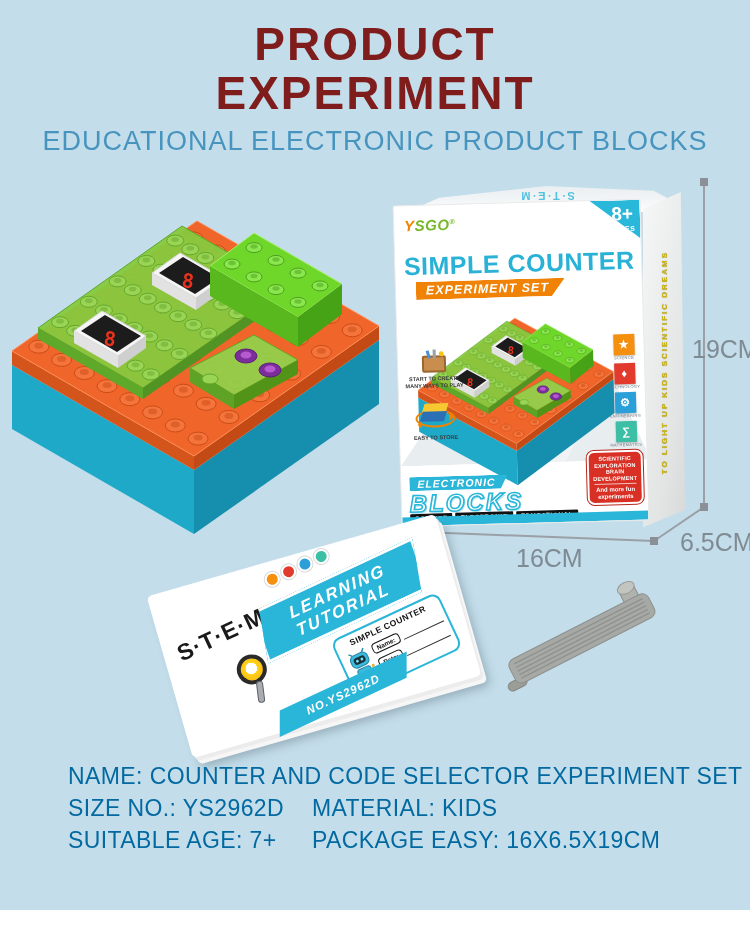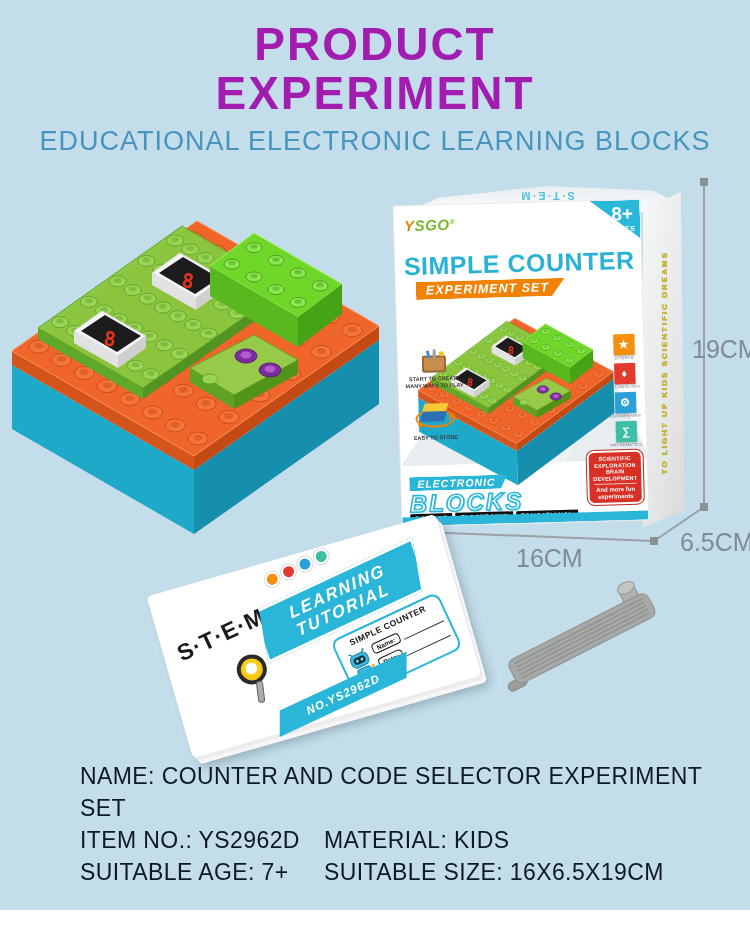--- a/index.html
+++ b/index.html
@@ -3,21 +3,21 @@
 <meta charset="utf-8">
 <style>
   * { margin:0; padding:0; box-sizing:border-box; }
   html,body { width:750px; height:935px; }
   body { font-family:"Liberation Sans", sans-serif; position:relative; overflow:hidden; background:#fff; }
   .page { position:absolute; left:0; top:0; width:750px; height:935px; background:#c3ddea; overflow:hidden; }
   .white-strip { position:absolute; left:0; top:910px; width:750px; height:25px; background:#ffffff; }
 
   
   .title { position:absolute; top:20px; left:0; width:750px; text-align:center;
-           font-size:46px; line-height:49px; font-weight:800; letter-spacing:2px; color:#a21caf; }
+           font-size:46px; line-height:49px; font-weight:800; letter-spacing:2px; color:#7f1d1d; }
   .subtitle { position:absolute; top:126px; left:0; width:750px; text-align:center;
               font-size:27px; font-weight:400; letter-spacing:1px; color:#4794bf; }
 
   
   .art-main { position:absolute; left:2px; top:193px; width:390px; height:352px; }
 
   
   .dims-svg { position:absolute; left:0; top:0; width:750px; height:935px; pointer-events:none; }
   .dims-svg text { font-family:"Liberation Sans",sans-serif; font-size:25px; fill:#7f8b93; }
 
@@ -128,37 +128,37 @@
                   padding:1px 4px; margin-right:3px; background:#fff; }
   .bk-field .ln { flex:1; border-bottom:1px solid #333; height:8px; }
   .bk-no { position:absolute; left:92px; top:136px; width:140px; height:24px; background:#2ab6d9;
            transform:rotate(-9deg) skewX(-25deg); display:flex; align-items:center; justify-content:center; }
   .bk-no span { transform:skewX(25deg); color:#fff; font-size:11.5px; font-weight:800; font-style:italic; letter-spacing:1px; }
 
   
   .tool-svg { position:absolute; left:488px; top:572px; width:205px; height:138px; }
 
   
-  .specs { position:absolute; left:80px; top:760px; font-size:23px; color:#0f172a; letter-spacing:.4px; line-height:32px; }
+  .specs { position:absolute; left:68px; top:760px; font-size:23px; color:#0369a1; letter-spacing:.4px; line-height:32px; }
   .specs .col1 { display:inline-block; width:244px; }
 
   
   .footer-note { position:absolute; top:866px; left:0; width:750px; text-align:center;
                  font-size:21px; font-weight:700; color:#0b0b0b; }
 </style>
 </head>
 <body>
 
 <div class="page">
 
   <div class="title">
     <div>PRODUCT</div>
     <div>EXPERIMENT</div>
   </div>
-  <div class="subtitle">EDUCATIONAL ELECTRONIC LEARNING BLOCKS</div>
+  <div class="subtitle">EDUCATIONAL ELECTRONIC PRODUCT BLOCKS</div>
 
   <svg class="art-main" viewBox="0 0 390 352">
     <defs>
       <g id="seg-display">
         <polygon points="100,118 144,143 116,163 72,138" fill="#f5f5f5" stroke="#d8d8d8"></polygon>
         <polygon points="72,138 116,163 116,175 72,150" fill="#e2e2e2"></polygon>
         <polygon points="116,163 144,143 144,155 116,175" fill="#cfcfcf"></polygon>
         <polygon points="103,122 139,143 115,159 79,138" fill="#1c1c1c"></polygon>
         <text x="101" y="152" font-family="DejaVu Sans Mono, monospace" font-size="20" font-weight="bold" fill="#e8321e" transform="rotate(8 101 152)">8</text>
       </g>
@@ -542,21 +542,21 @@
         <line x1="24" y1="63" x2="168" y2="63"></line>
         <line x1="24" y1="67" x2="168" y2="67"></line>
         <line x1="24" y1="71" x2="168" y2="71"></line>
       </g>
     </g>
   </svg>
 
   <div class="specs">
     <div>NAME: COUNTER AND CODE SELECTOR EXPERIMENT SET</div>
     <div>
-      <span class="col1">ITEM NO.: YS2962D</span><span>MATERIAL: KIDS</span>
+      <span class="col1">SIZE NO.: YS2962D</span><span>MATERIAL: KIDS</span>
     </div>
     <div>
-      <span class="col1">SUITABLE AGE: 7+</span><span>SUITABLE SIZE: 16X6.5X19CM</span>
+      <span class="col1">SUITABLE AGE: 7+</span><span>PACKAGE EASY: 16X6.5X19CM</span>
     </div>
   </div>
 
   <div class="white-strip"></div>
 </div>
 
 </body></html>

